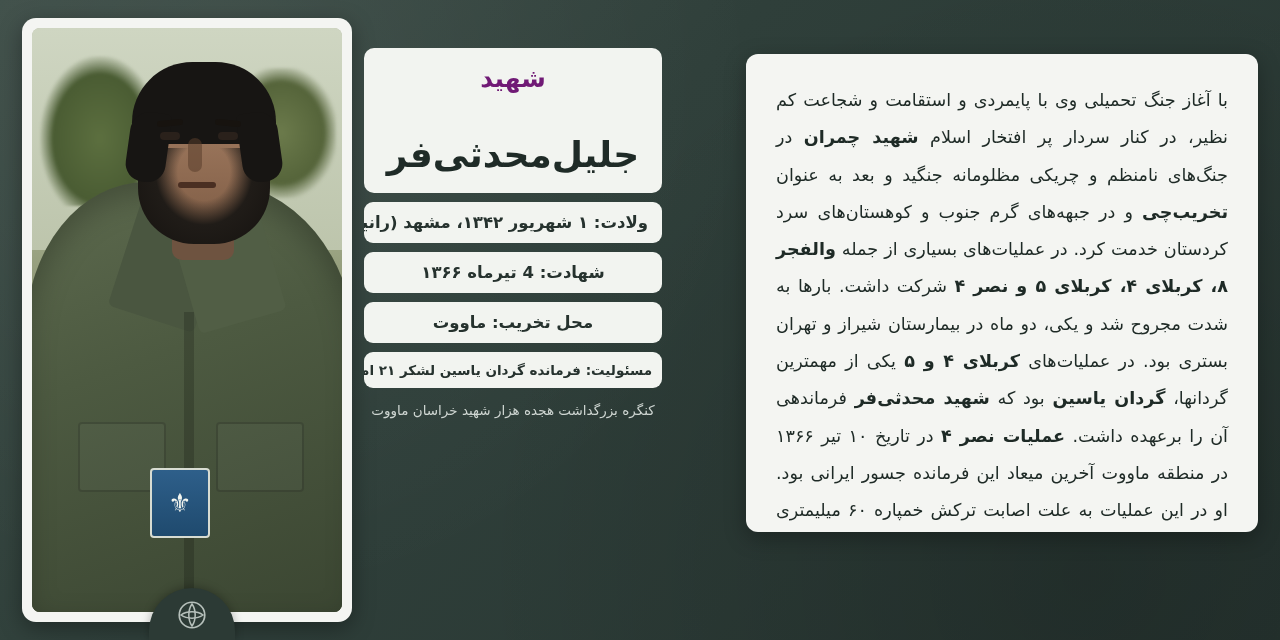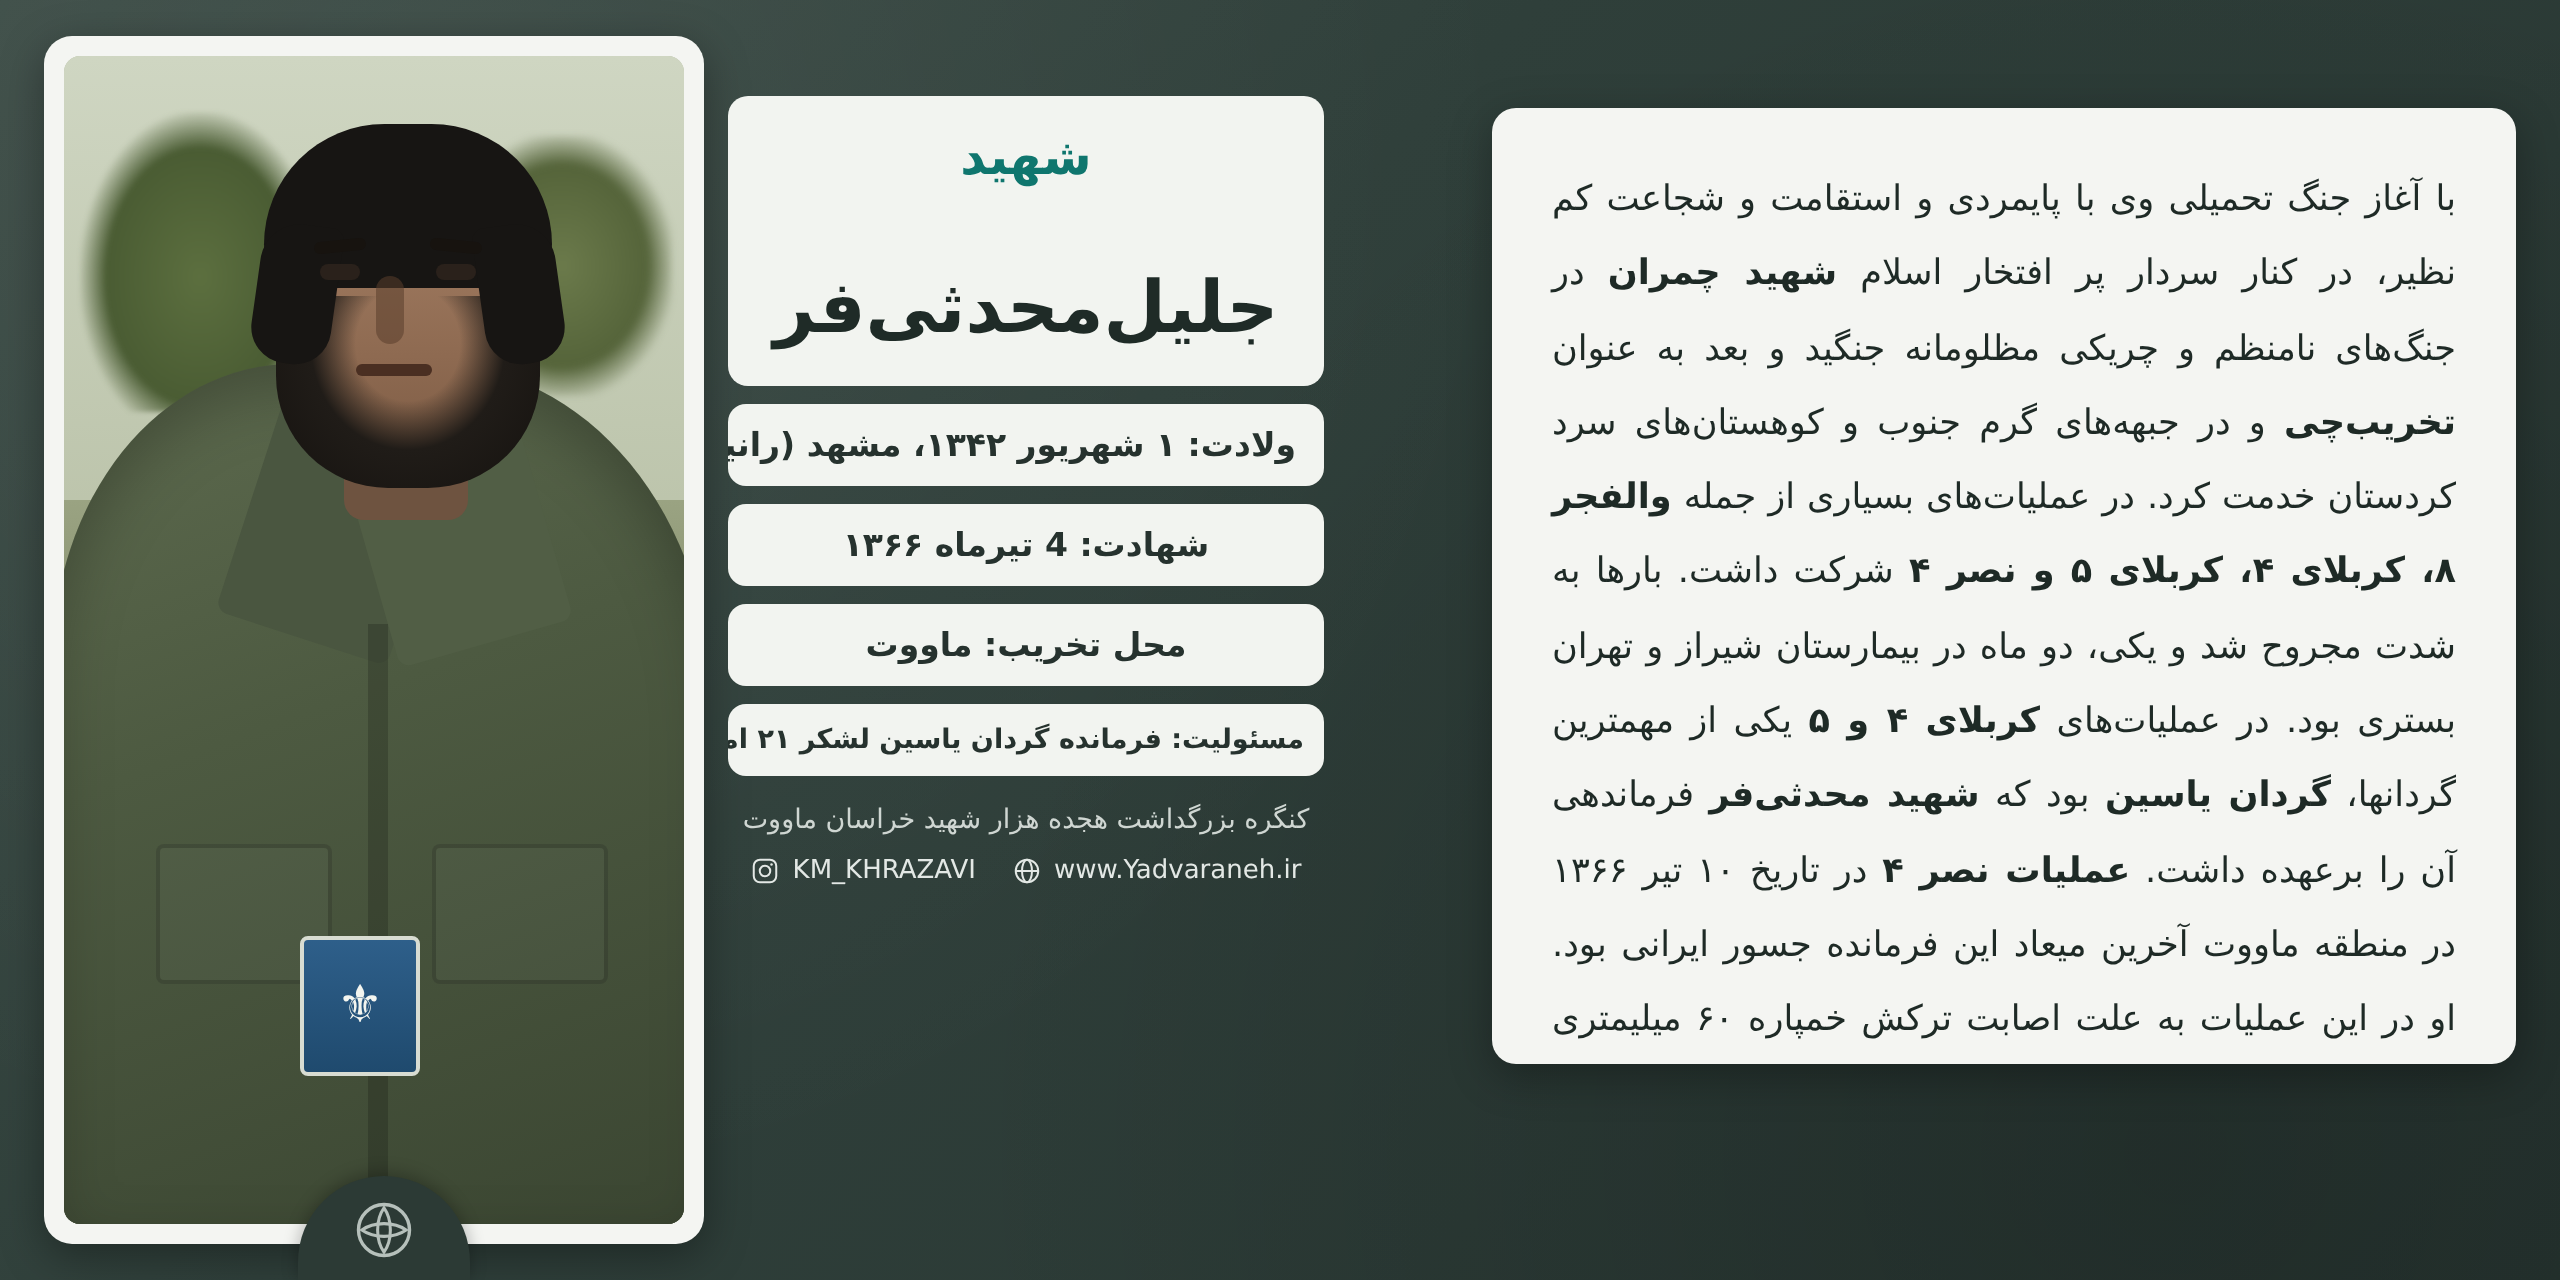--- a/index.html
+++ b/index.html
@@ -168,21 +168,21 @@
     right: 618px; top: 48px;
     width: 298px;
   }
   .name-block {
     background: #f2f4f0;
     border-radius: 10px;
     padding: 16px 18px 18px;
     text-align: center;
   }
   .shahid-word {
-    color: #0f766e;
+    color: #701a75;
     font-size: 25px;
     font-weight: bold;
     letter-spacing: 2px;
     margin-bottom: 6px;
   }
   .name-main {
     color: #1f2b27;
     font-size: 36px;
     font-weight: bold;
     line-height: 1.15;
@@ -297,37 +297,19 @@
       <div class="name-main">جلیل‌محدثی‌فر</div>
     </div>
 
     <div class="info-row">ولادت: ۱ شهریور ۱۳۴۲، مشهد (رانیان)</div>
     <div class="info-row">شهادت: 4 تیرماه ۱۳۶۶</div>
     <div class="info-row">محل تخریب: ماووت</div>
     <div class="info-row small">مسئولیت: فرمانده گردان یاسین لشکر ۲۱ امام رضا</div>
 
     <div class="congress-line">کنگره بزرگداشت هجده هزار شهید خراسان ماووت</div>
 
-    <div class="handles">
-      <div class="handle">
-        <svg viewBox="0 0 24 24">
-          <rect x="3" y="3" width="18" height="18" rx="5"></rect>
-          <circle cx="12" cy="12" r="4.2"></circle>
-          <circle cx="17.2" cy="6.8" r="1" fill="#e3e8e5" stroke="none"></circle>
-        </svg>
-        <span>KM_KHRAZAVI</span>
-      </div>
-      <div class="handle">
-        <svg viewBox="0 0 24 24">
-          <circle cx="12" cy="12" r="9"></circle>
-          <ellipse cx="12" cy="12" rx="4" ry="9"></ellipse>
-          <path d="M3 12h18"></path>
-        </svg>
-        <span>www.Yadvaraneh.ir</span>
-      </div>
-    </div>
   </div>
 
   <div class="text-card">
     <p class="body-text" id="bio-text">با آغاز جنگ تحمیلی وی با پایمردی و استقامت و شجاعت کم نظیر، در کنار سردار پر افتخار اسلام <b>شهید چمران</b> در جنگ‌های نامنظم و چریکی مظلومانه جنگید و بعد به عنوان <b>تخریب‌چی</b> و در جبهه‌های گرم جنوب و کوهستان‌های سرد کردستان خدمت کرد. در عملیات‌های بسیاری از جمله <b>والفجر ۸، کربلای ۴، کربلای ۵ و نصر ۴</b> شرکت داشت. بارها به شدت مجروح شد و یکی، دو ماه در بیمارستان شیراز و تهران بستری بود. در عملیات‌های <b>کربلای ۴ و ۵</b> یکی از مهمترین گردانها، <b>گردان یاسین</b> بود که <b>شهید محدثی‌فر</b> فرماندهی آن را برعهده داشت.  <b>عملیات نصر ۴</b> در تاریخ ۱۰ تیر ۱۳۶۶ در منطقه ماووت آخرین میعاد این فرمانده جسور ایرانی بود. او در این عملیات به علت اصابت ترکش خمپاره ۶۰ میلیمتری به ناحیه سر و پای چپ، به <b>شهادت</b> رسید.</p>
   </div>
 
 </div>
 
 </body></html>

